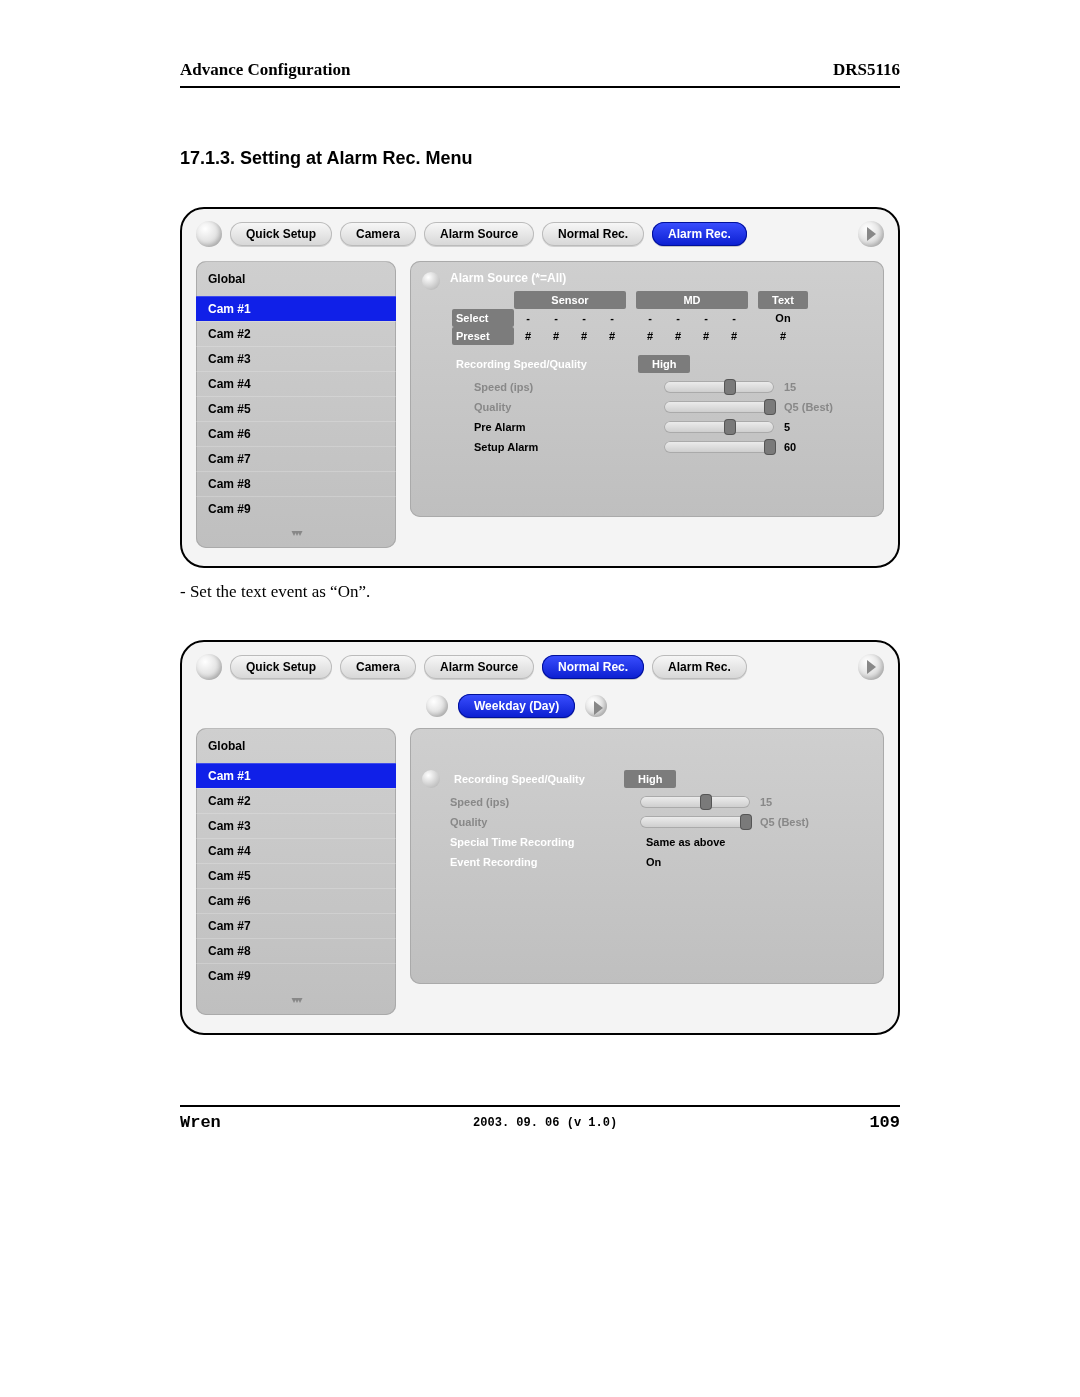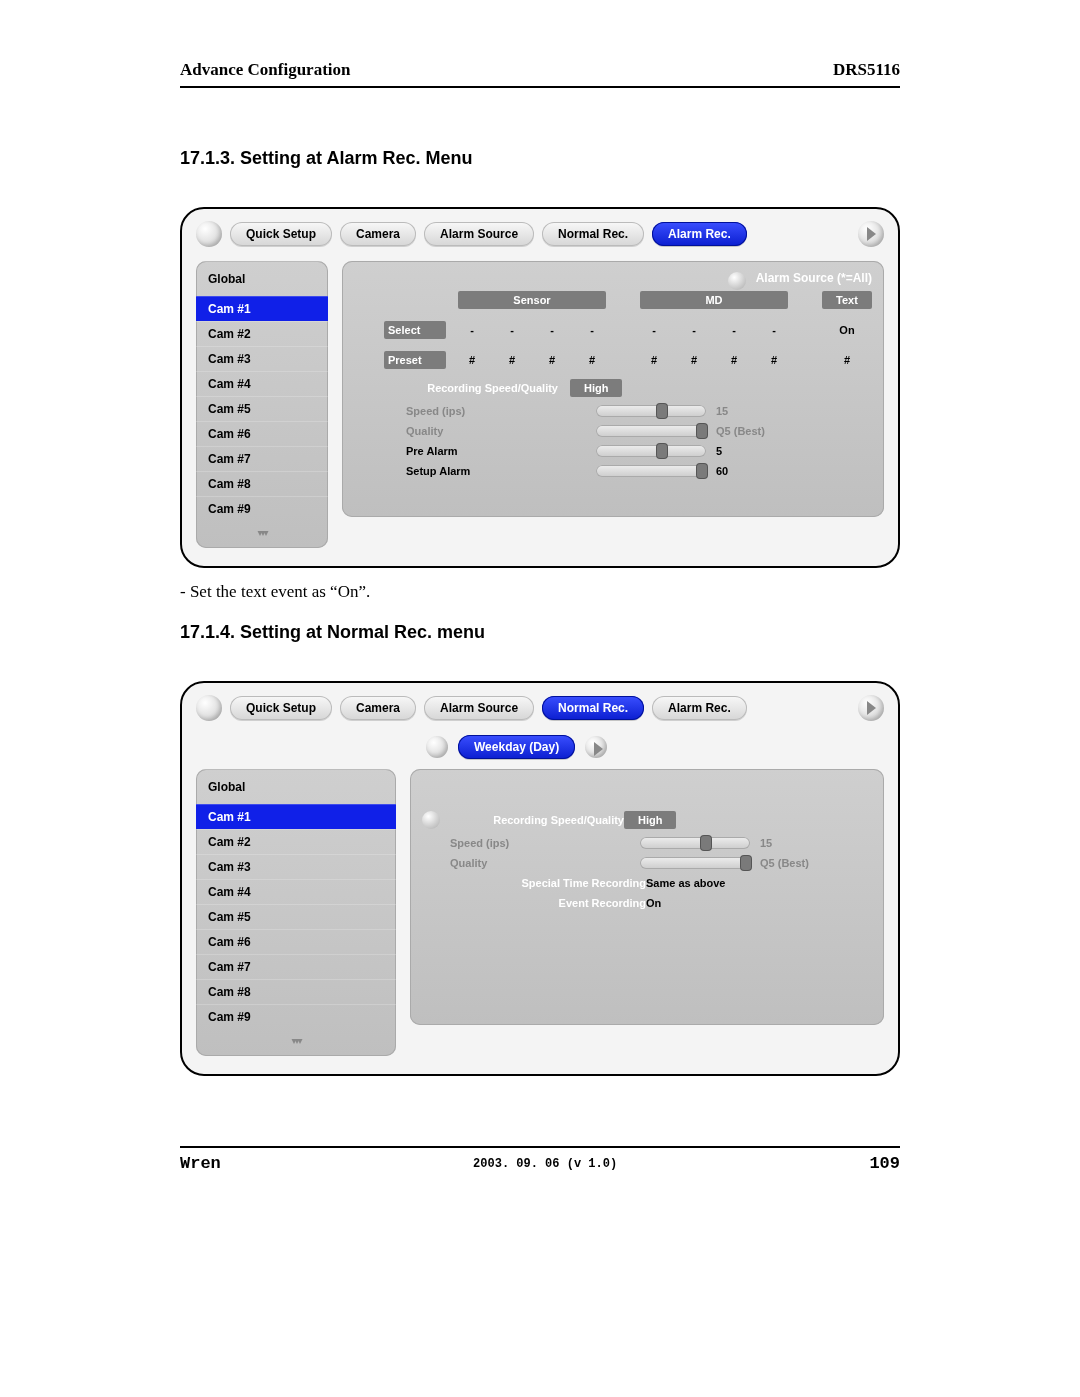--- a/index.html
+++ b/index.html
@@ -122,21 +122,21 @@
     margin-right: 6px;
   }
   .as-title {
     font-weight: bold;
     color: #fff;
     margin: 0 0 6px 4px;
   }
   .grid-table {
     display: grid;
     grid-template-columns: 62px repeat(4,28px) 10px repeat(4,28px) 10px 50px;
-    gap: 12px;
+    gap: 0px;
     align-items: center;
     font-size: 11px;
     font-weight: bold;
   }
   .hdr-span-sensor { grid-column: 2 / span 4; background:#7c7c7c; color:#fff; text-align:center; padding:3px 0; border-radius:2px;}
   .hdr-span-md { grid-column: 7 / span 4; background:#7c7c7c; color:#fff; text-align:center; padding:3px 0; border-radius:2px;}
   .hdr-span-text { grid-column: 12; background:#7c7c7c; color:#fff; text-align:center; padding:3px 0; border-radius:2px;}
   .row-label {
     background:#7c7c7c; color:#fff; padding:3px 4px; border-radius:2px; font-weight:bold;
   }
@@ -162,21 +162,21 @@
     position:absolute; top:-1px; width:10px; height:14px;
     background:#7a7a7a; border-radius:3px;
     box-shadow: 0 0 0 1px #555;
   }
   .slider-val { color:#888; font-weight:bold; font-size:11px;}
   .note-text { font-family:"Times New Roman",serif; font-size:17px; margin:14px 0 20px;}
   .weekday-pill-row {
     display:flex; align-items:center; gap:10px; margin:0 0 10px 40px;
   }
   .content-top-spacer { height:24px; }
-  .setting-label2 { flex:0 0 190px; padding-left:4px; color:#fff; font-weight:bold;text-align:right;}
+  .setting-label2 { flex:0 0 190px; padding-left:4px; color:#fff; font-weight:bold;}
   .setting-val-plain { color:#000; font-weight:bold;}
   .footer {
     margin-top:70px;
     border-top:2px solid #000;
     padding-top:6px;
     display:flex;
     justify-content:space-between;
     align-items:center;
     font-family:Liberation Mono, monospace;
   }
@@ -218,21 +218,21 @@
           <div class="cam-item"><span>Cam #4</span></div>
           <div class="cam-item"><span>Cam #5</span></div>
           <div class="cam-item"><span>Cam #6</span></div>
           <div class="cam-item"><span>Cam #7</span></div>
           <div class="cam-item"><span>Cam #8</span></div>
           <div class="cam-item"><span>Cam #9</span></div>
           <div class="cam-scroll">▾▾▾</div>
         </div>
 
         <div class="content-pane">
-          <div style="display:flex;align-items:center;justify-content:flex-end;">
+          <div style="display:flex;align-items:center;">
             <span class="small-globe"></span>
             <span class="as-title">Alarm Source (*=All)</span>
           </div>
 
           <div class="grid-table" style="margin-left:30px;">
             <div></div>
             <div class="hdr-span-sensor">Sensor</div>
             <div class="gap-col"></div>
             <div class="hdr-span-md">MD</div>
             <div class="gap-col"></div>
@@ -297,21 +297,20 @@
                 <div class="thumb" style="left:92%;"></div>
               </div>
             <span class="slider-val" style="color:#000;">60</span>
           </div>
         </div>
       </div>
     </div>
 
     <div class="note-text">- Set the text event as “On”.</div>
 
-    <div class="section-heading" style="margin-top:6px;">17.1.4. Setting at Normal Rec. menu</div>
 
     <div class="ui-panel">
       <div class="tabs-row">
         <div class="nav-circle"></div>
         <div class="tab-pill"><span>Quick Setup</span></div>
         <div class="tab-pill"><span>Camera</span></div>
         <div class="tab-pill"><span>Alarm Source</span></div>
         <div class="tab-pill active"><span>Normal Rec.</span></div>
         <div class="tab-pill"><span>Alarm Rec.</span></div>
         <div class="spacer-flex"></div>

